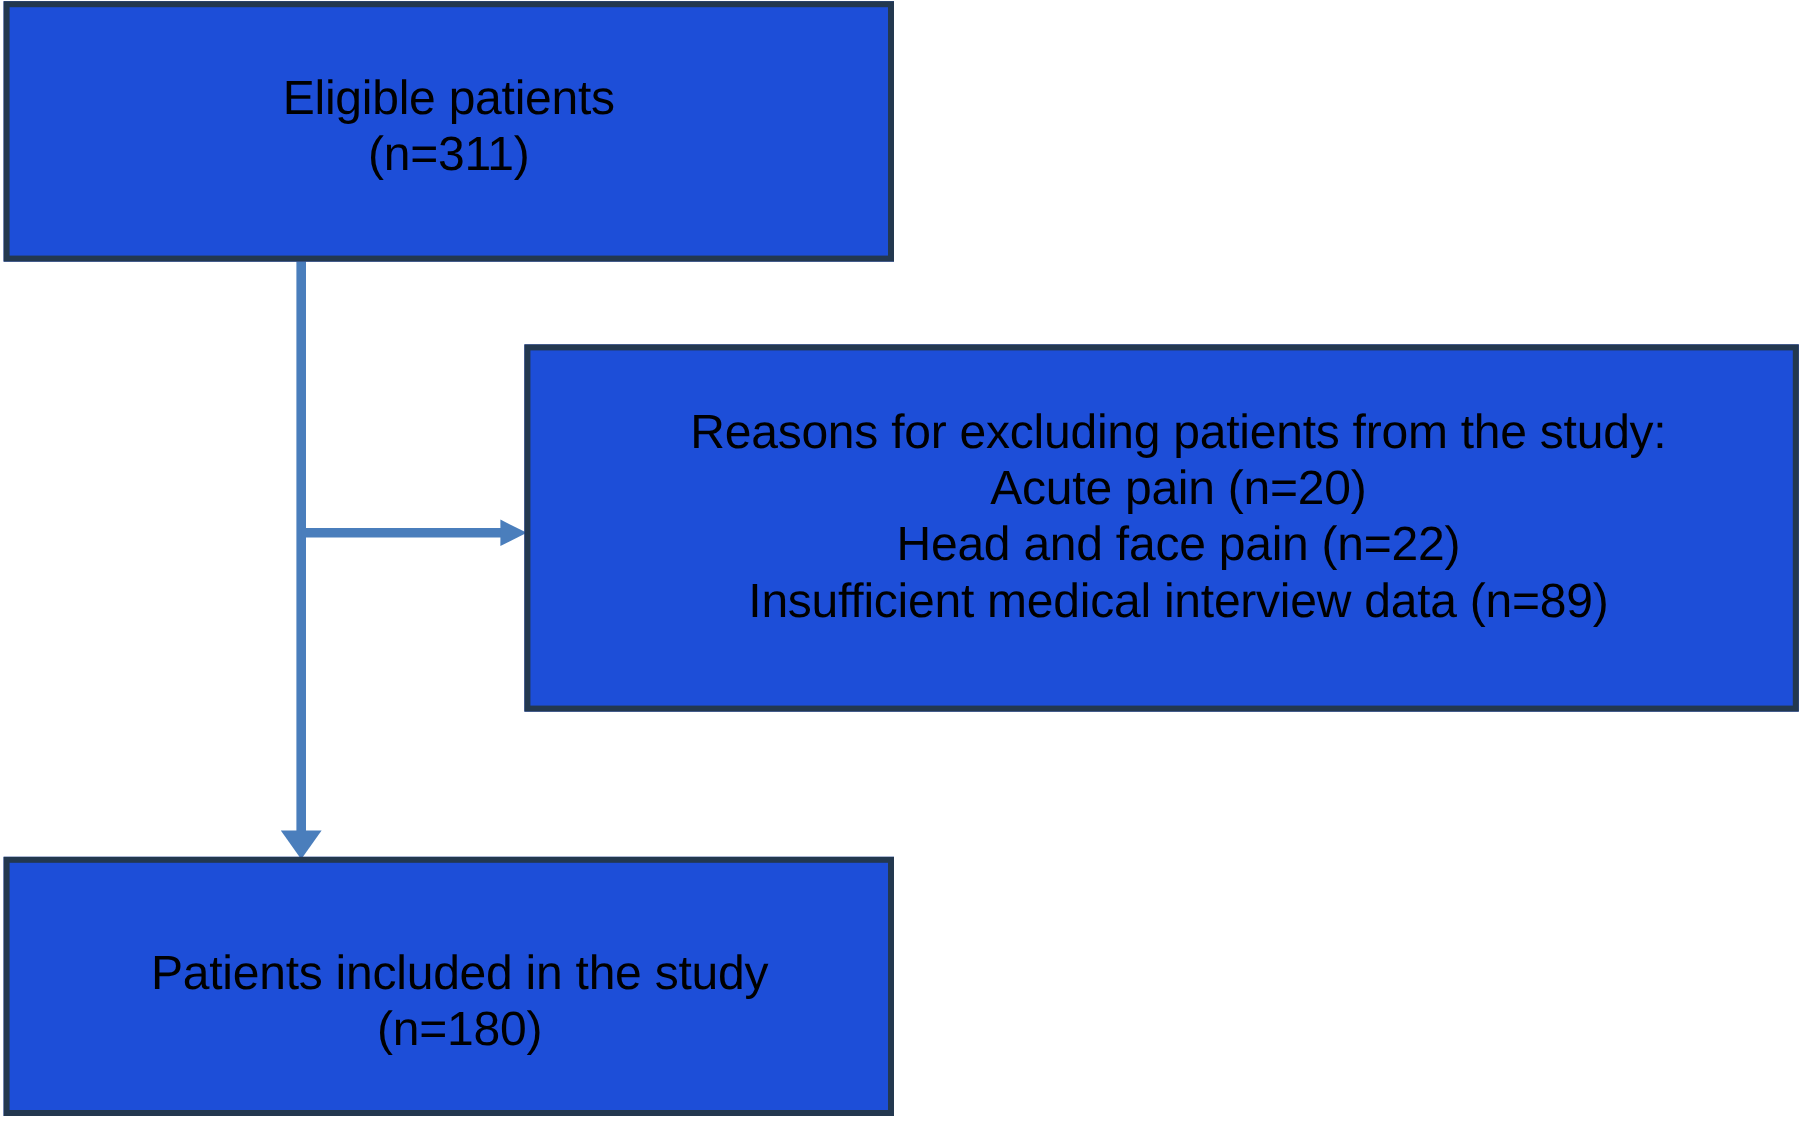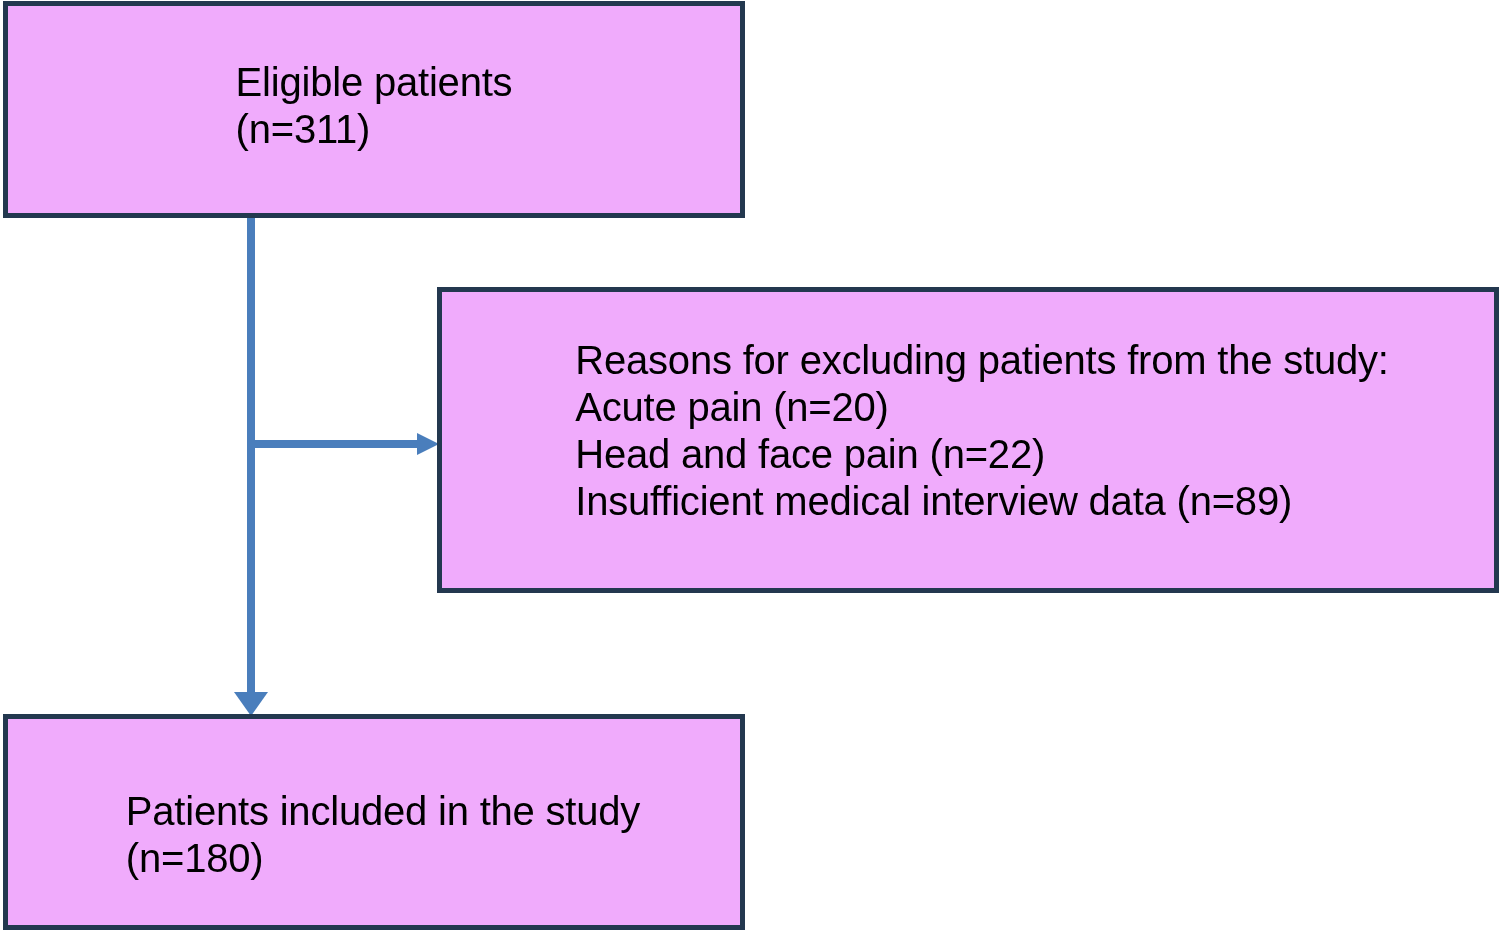--- a/index.html
+++ b/index.html
@@ -13,26 +13,26 @@
   #canvas {
     position: relative;
     width: 1505px;
     height: 934px;
     background: #ffffff;
     overflow: hidden;
   }
   .flow-box {
     position: absolute;
     box-sizing: border-box;
-    background: #f0abfc;
+    background: #1d4ed8;
     border: 5px solid #23384f;
     display: flex;
     align-items: center;
     justify-content: center;
-    text-align: left;
+    text-align: center;
   }
   .box-text {
     color: #000000;
     font-size: 40px;
     line-height: 47px;
     font-family: "Liberation Sans", sans-serif;
     white-space: pre-line;
     letter-spacing: -0.2px;
   }
   #box-eligible {

